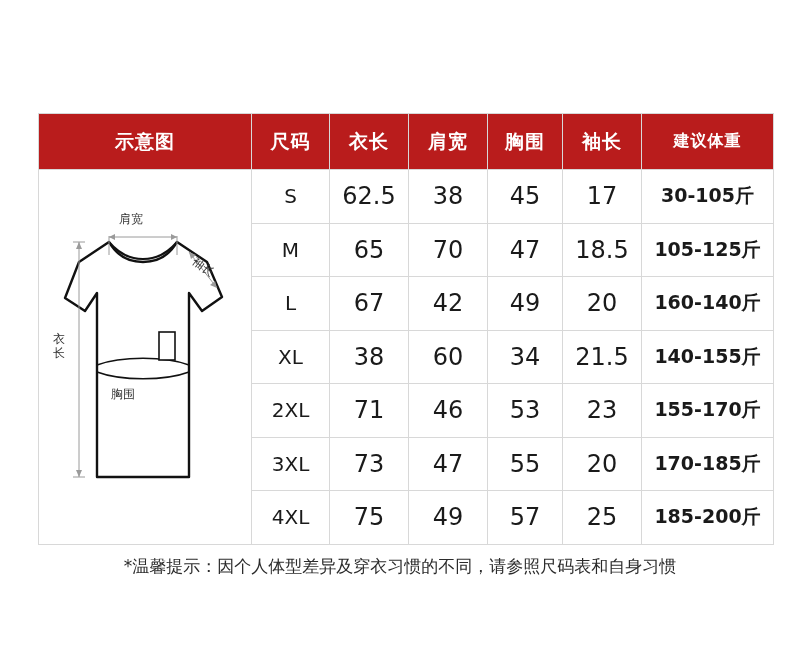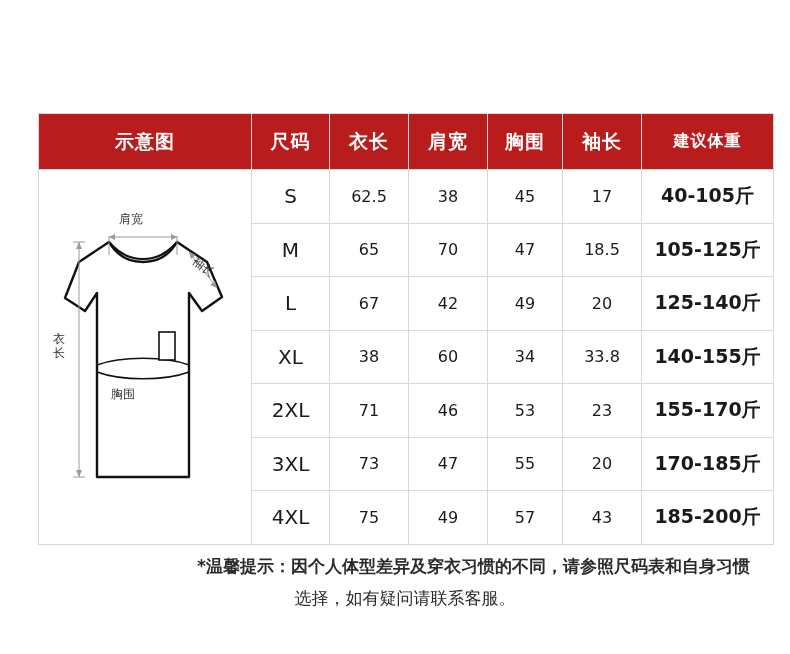--- a/index.html
+++ b/index.html
@@ -75,21 +75,21 @@
   thead th.h-diagram { width: 210px; }
   thead th.h-size    { width: 75px; }
   thead th.h-len     { width: 76px; }
   thead th.h-shd     { width: 76px; }
   thead th.h-bust    { width: 72px; }
   thead th.h-slv     { width: 76px; }
   thead th.h-weight  { width: 129px; font-size: 16px; }
 
   td.cell {
     height: 50.5px;
-    font-size: 16px;
+    font-size: 24px;
     color: #1a1a1a;
     font-weight: 400;
   }
   td.cell-size { font-size: 20px; }
   td.cell-weight {
     font-weight: 700;
     font-size: 19px;
     letter-spacing: 0px;
   }
   td.diagram-cell {
@@ -110,21 +110,21 @@
   .note {
     position: absolute;
     left: 50px;
     top: 550px;
     width: 700px;
     font-size: 17px;
     line-height: 32px;
     color: #2b2b2b;
     text-align: center;
   }
-  .note .line1 { display: block; text-align: right; padding-left: 0px; font-weight: bold; }
+  .note .line1 { display: block; text-align: center; padding-left: 0px; }
   .note .line2 { display: block; text-align: center; padding-left: 10px; }
 </style>
 </head>
 <body>
 
 <div class="page">
 
 
   <div class="table-wrap">
     <table class="size-table">
@@ -175,44 +175,44 @@
               <div style="position:absolute; left:160px; top:73px; font-size:12px; color:#333; transform:rotate(38deg); transform-origin:left top;">袖长</div>
               <div style="position:absolute; left:72px; top:206px; font-size:12px; color:#333;">胸围</div>
               <div style="position:absolute; left:13px; top:152px; font-size:12px; color:#333; width:14px; line-height:14px; text-align:center;">衣长</div>
             </div>
           </td>
           <td class="cell cell-size">S</td>
           <td class="cell">62.5</td>
           <td class="cell">38</td>
           <td class="cell">45</td>
           <td class="cell">17</td>
-          <td class="cell cell-weight">40-105斤</td>
+          <td class="cell cell-weight">30-105斤</td>
         </tr>
         <tr>
           <td class="cell cell-size">M</td>
           <td class="cell">65</td>
           <td class="cell">70</td>
           <td class="cell">47</td>
           <td class="cell">18.5</td>
           <td class="cell cell-weight">105-125斤</td>
         </tr>
         <tr>
           <td class="cell cell-size">L</td>
           <td class="cell">67</td>
           <td class="cell">42</td>
           <td class="cell">49</td>
           <td class="cell">20</td>
-          <td class="cell cell-weight">125-140斤</td>
+          <td class="cell cell-weight">160-140斤</td>
         </tr>
         <tr>
           <td class="cell cell-size">XL</td>
           <td class="cell">38</td>
           <td class="cell">60</td>
           <td class="cell">34</td>
-          <td class="cell">33.8</td>
+          <td class="cell">21.5</td>
           <td class="cell cell-weight">140-155斤</td>
         </tr>
         <tr>
           <td class="cell cell-size">2XL</td>
           <td class="cell">71</td>
           <td class="cell">46</td>
           <td class="cell">53</td>
           <td class="cell">23</td>
           <td class="cell cell-weight">155-170斤</td>
         </tr>
@@ -222,25 +222,24 @@
           <td class="cell">47</td>
           <td class="cell">55</td>
           <td class="cell">20</td>
           <td class="cell cell-weight">170-185斤</td>
         </tr>
         <tr>
           <td class="cell cell-size">4XL</td>
           <td class="cell">75</td>
           <td class="cell">49</td>
           <td class="cell">57</td>
-          <td class="cell">43</td>
+          <td class="cell">25</td>
           <td class="cell cell-weight">185-200斤</td>
         </tr>
       </tbody>
     </table>
   </div>
 
   <div class="note">
     <span class="line1">*温馨提示：因个人体型差异及穿衣习惯的不同，请参照尺码表和自身习惯</span>
-    <span class="line2">选择，如有疑问请联系客服。</span>
   </div>
 
 </div>
 
 </body></html>

